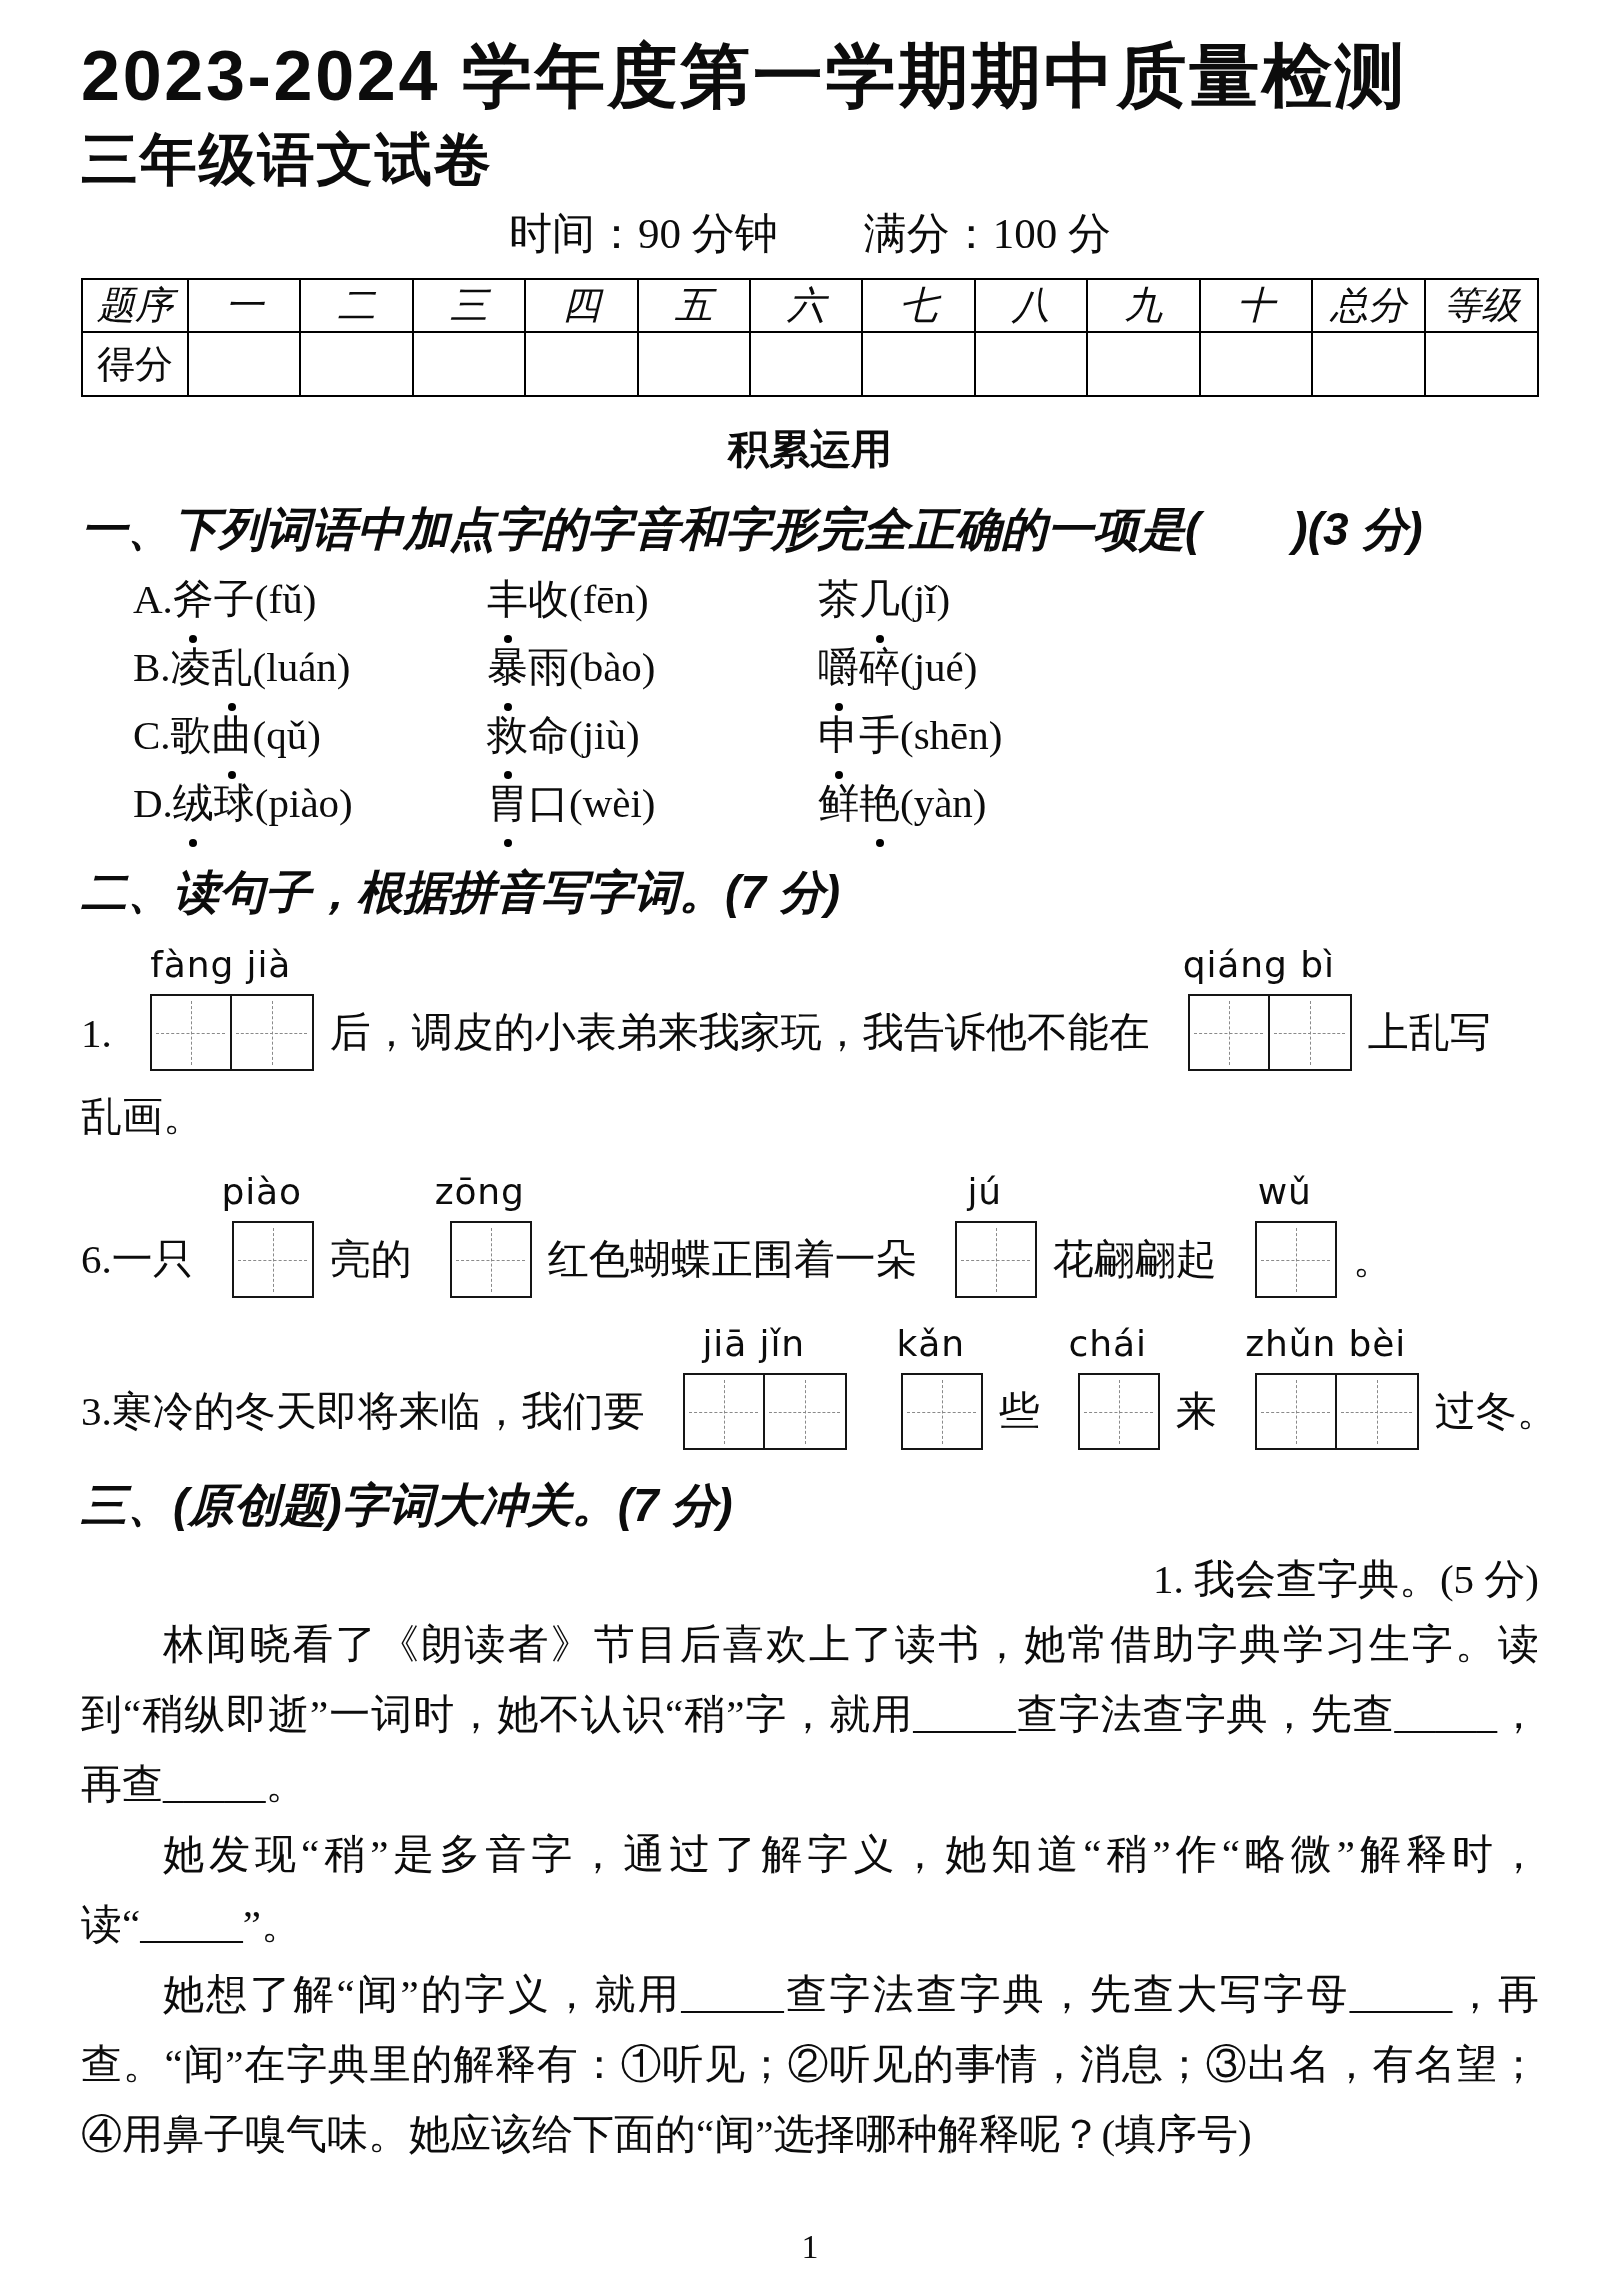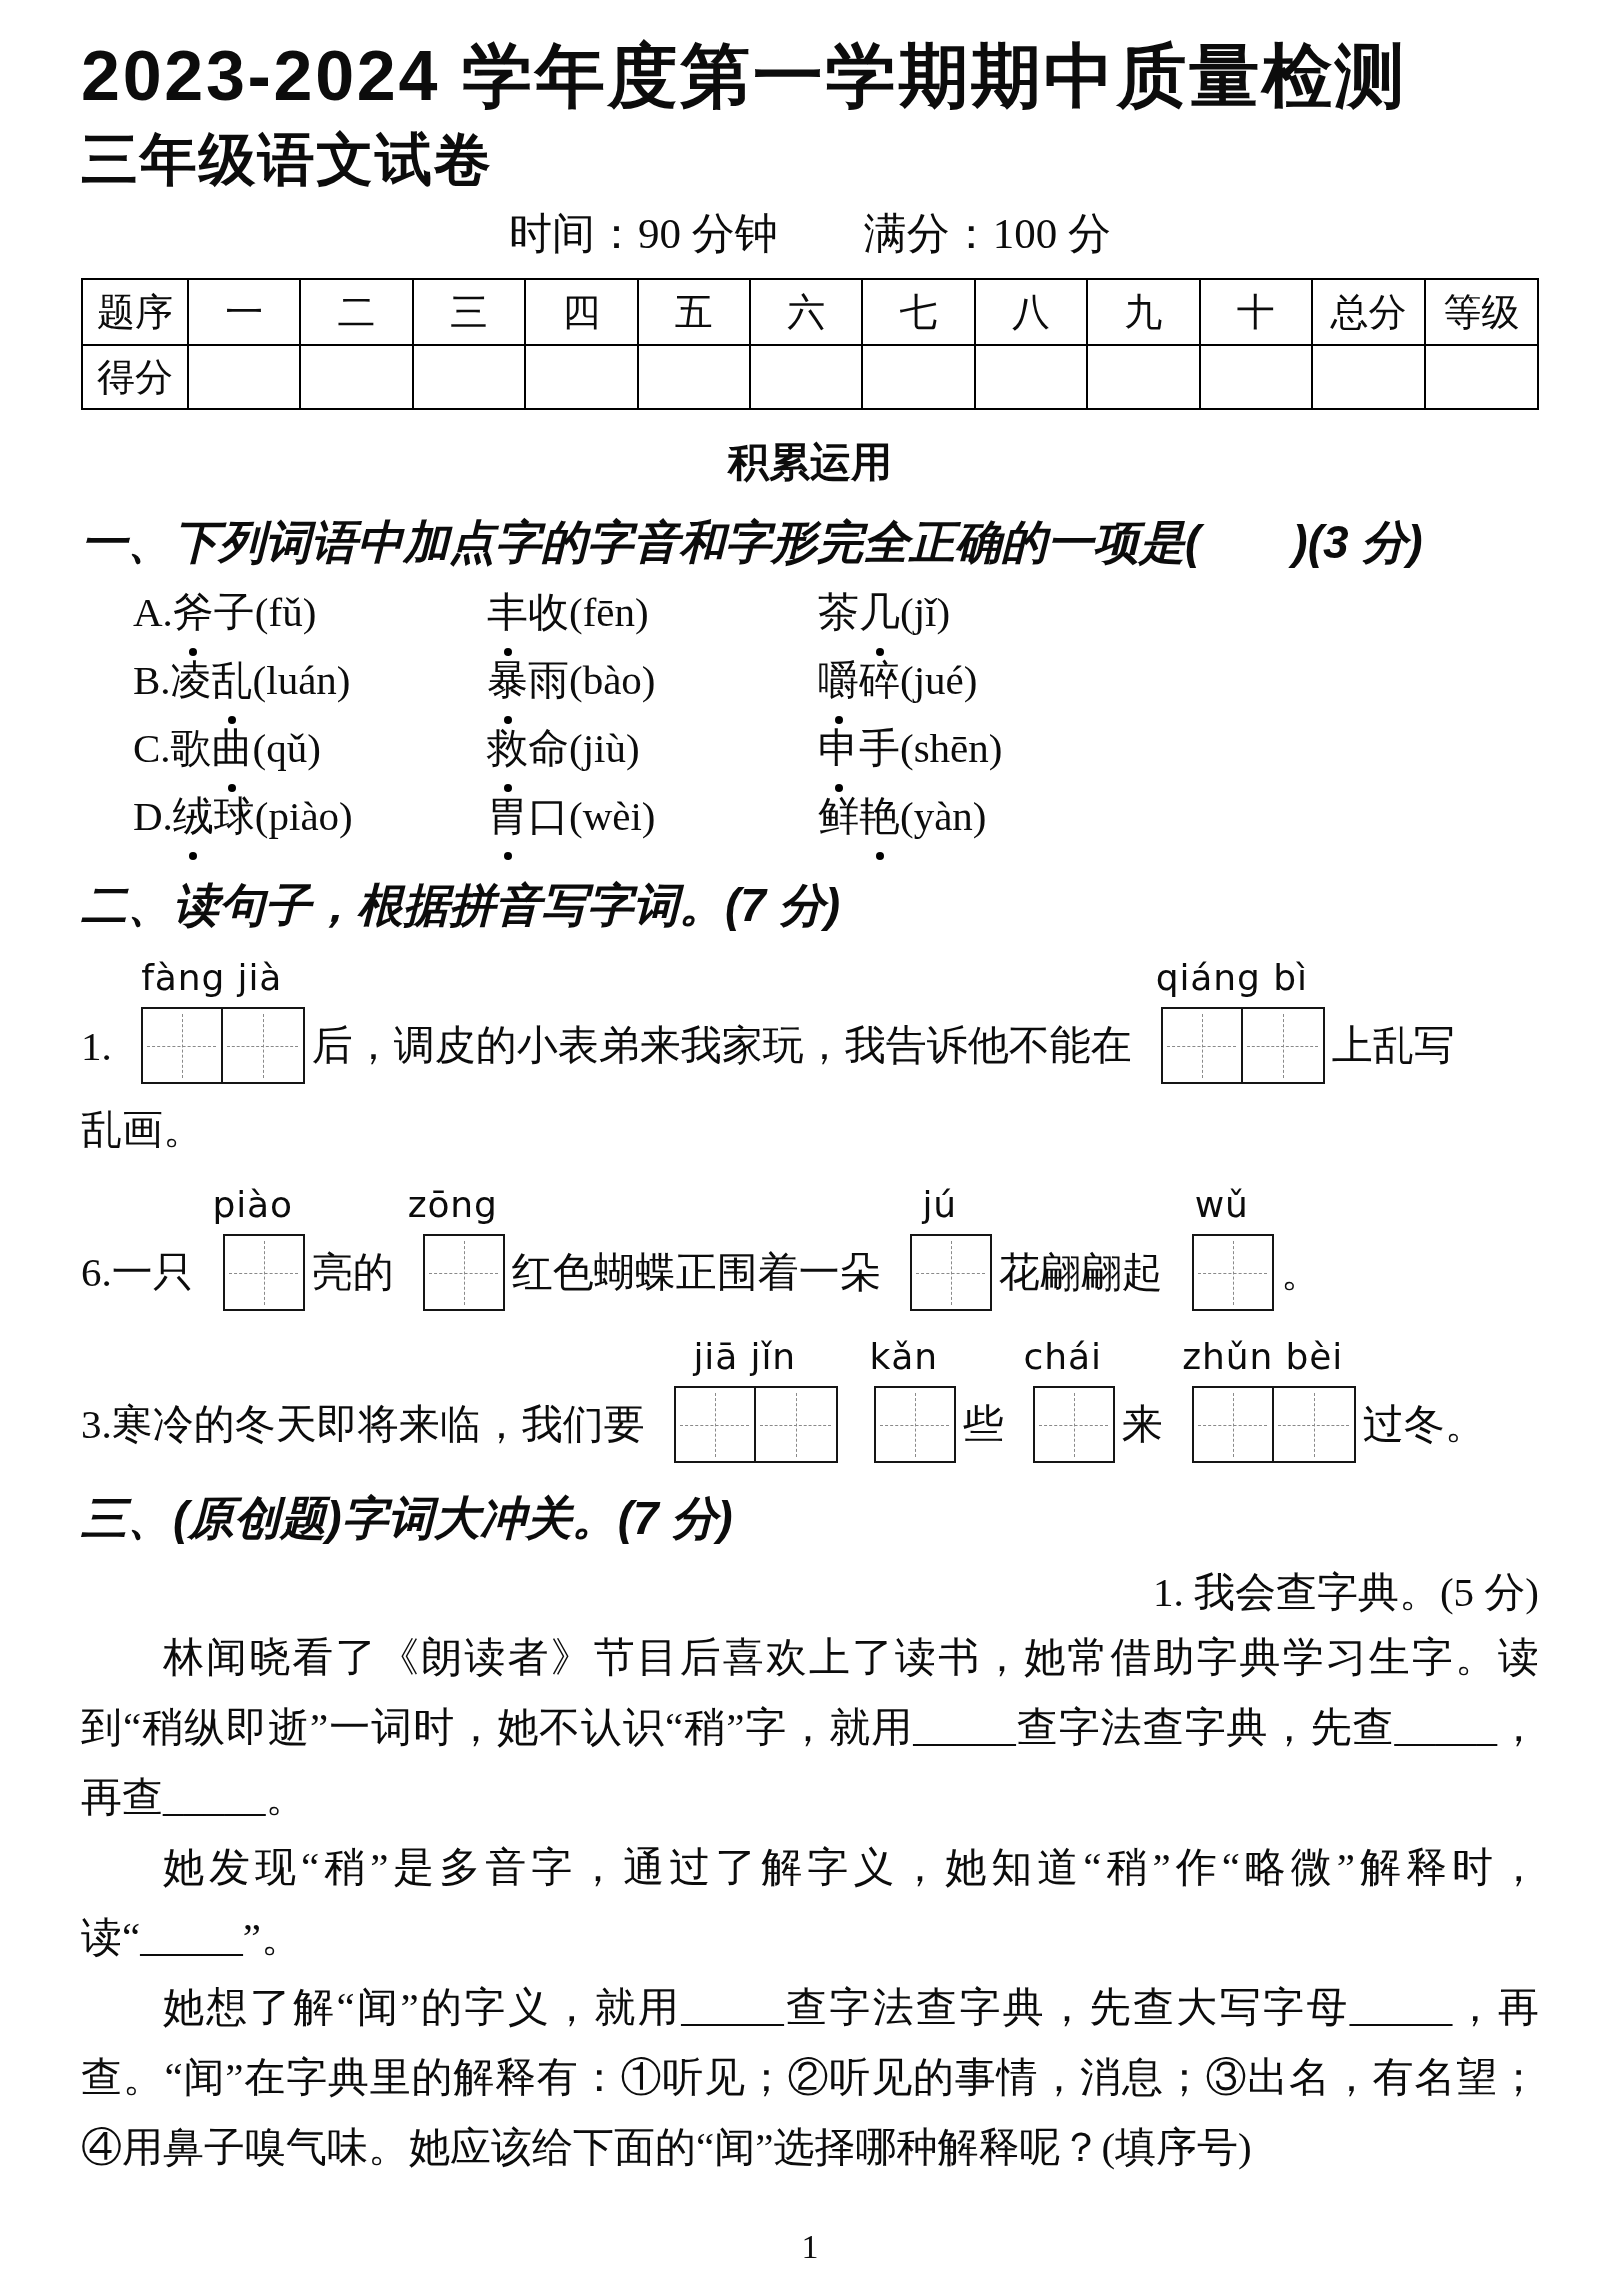--- a/index.html
+++ b/index.html
@@ -11,34 +11,34 @@
     padding:32px 81px 0 81px;
     position:relative; overflow:hidden;
   }
   .hd { font-family:"Liberation Sans","DejaVu Sans",sans-serif; font-weight:900; margin:0; }
   h1.hd { font-size:70px; line-height:88px; letter-spacing:2.7px; }
   h2.hd { font-size:57px; line-height:79px; letter-spacing:1.8px; }
   .meta { text-align:center; font-size:43px; line-height:56px; margin-top:7.2px; }
 
   table.score-table { width:100%; border-collapse:collapse; table-layout:fixed; margin-top:16px; }
   table.score-table td { border:2.7px solid #000; text-align:center; font-size:38px; padding:0; }
-  table.score-table tr.r1 td { height:66px; }
+  table.score-table tr.r1 td { height:53px;font-style:italic; }
   table.score-table tr.r2 td { height:64px; }
 
   .section-title { text-align:center; font-family:"Liberation Sans","DejaVu Sans",sans-serif; font-weight:900; font-size:41px; line-height:50px; margin-top:27px; }
 
   .q-heading { font-family:"Liberation Sans","DejaVu Sans",sans-serif; font-weight:900; font-size:46px; line-height:54px; margin-top:28px;font-style:italic; }
 
   .options { padding-left:52px; font-size:41px; margin-top:9px; }
   .opt-row { display:grid; grid-template-columns:354px 331px auto; line-height:68px; }
   .dc { position:relative; display:inline-block; }
   .dc::after { content:''; position:absolute; left:50%; bottom:-9.9px; transform:translateX(-50%); width:8px; height:8px; border-radius:50%; background:#000; }
 
   .pin-row { display:flex; align-items:center; font-size:41px; margin-top:75px; white-space:nowrap; }
-  .bgroup { position:relative; display:flex; margin:0 7px; flex:0 0 auto;padding-left:22px; }
+  .bgroup { position:relative; display:flex; margin:0 16px; flex:0 0 auto;padding-left:22px; }
   .bgroup .py { position:absolute; top:-50px; left:0; width:100%; text-align:center;
     font-family:"DejaVu Sans","Liberation Sans",sans-serif; font-size:36px; letter-spacing:0.9px; white-space:nowrap; }
   .wb { width:82px; height:77px; border:2.7px solid #151515; position:relative; background:#fff; }
   .wb + .wb { border-left:none; }
   .wb::before { content:''; position:absolute; left:50%; top:4.5px; bottom:4.5px; border-left:1.8px dashed #8a8a8a; }
   .wb::after  { content:''; position:absolute; top:50%; left:4.5px; right:4.5px; border-top:1.8px dashed #8a8a8a; }
   .cont-line { font-size:41px; line-height:59px; margin-top:16px; }
 
   .sub-line { font-size:41px; line-height:59px; margin-top:18px;text-align:right; }
   .para { font-size:41px; line-height:70px; text-align:justify; text-indent:2em; margin:0; }

